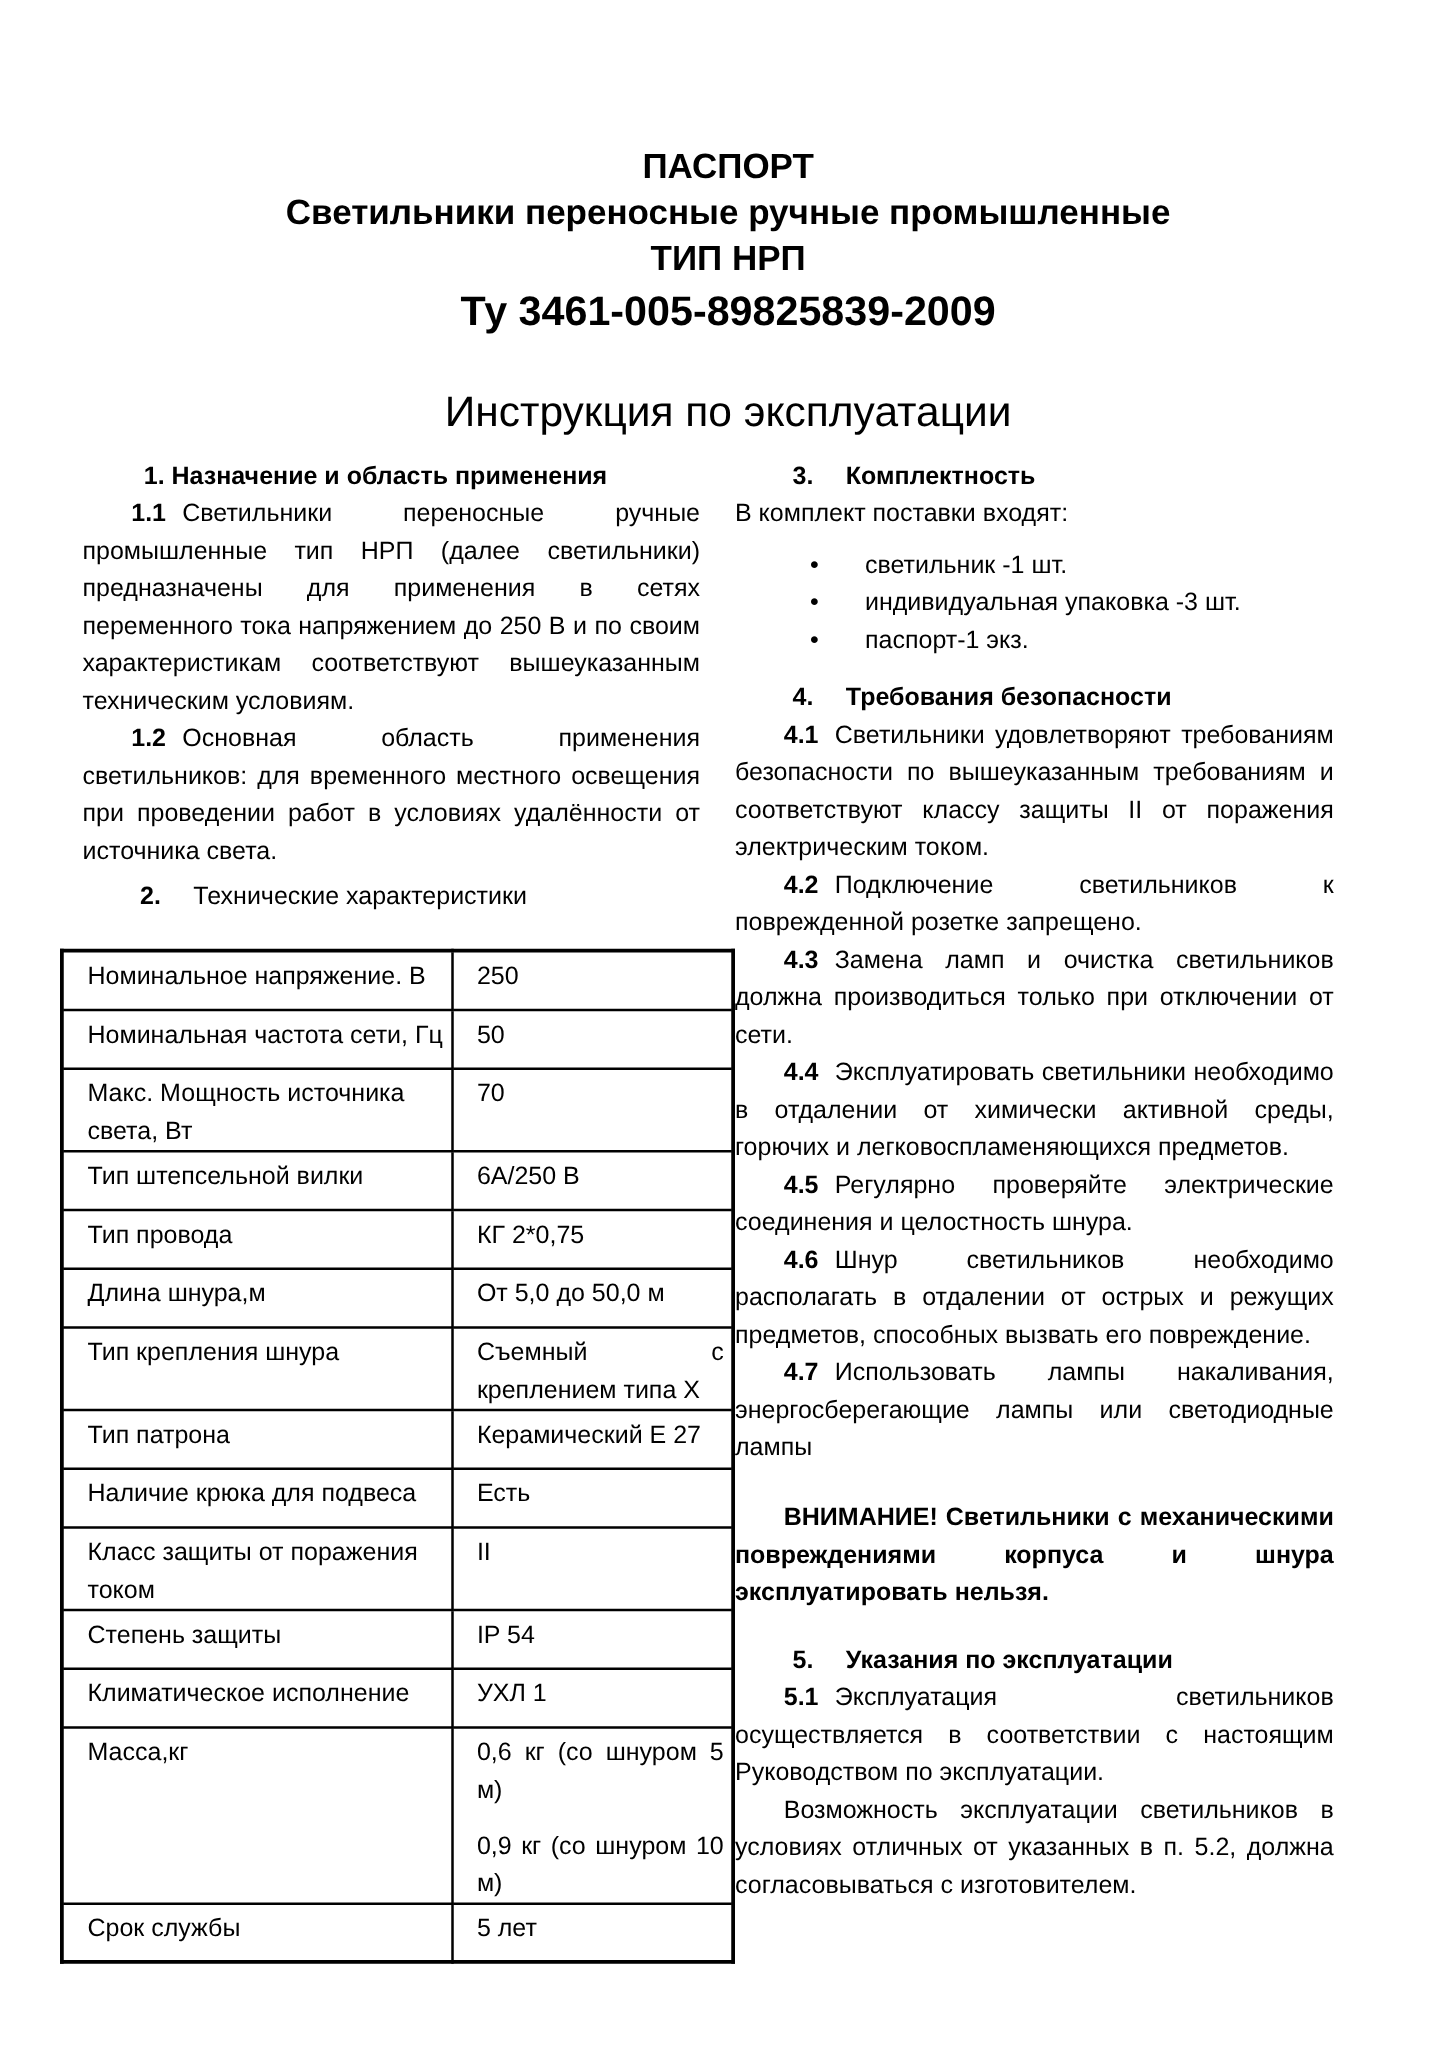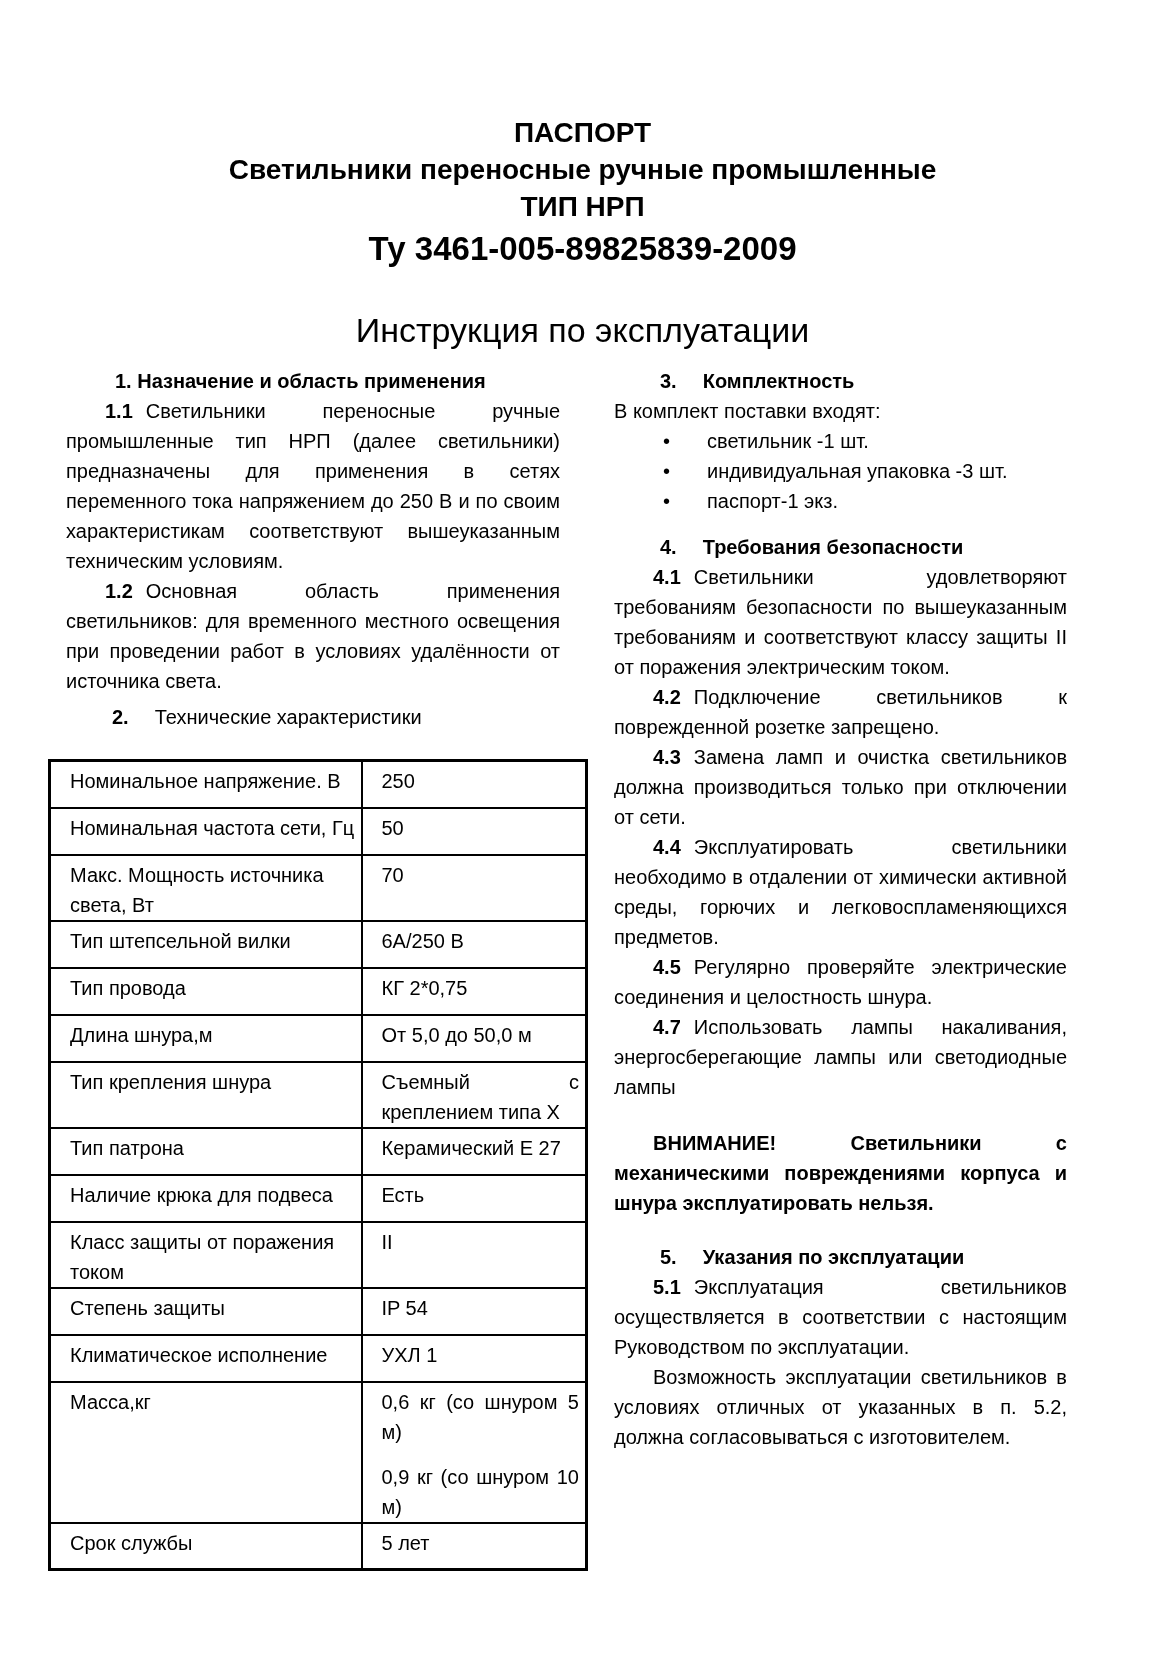--- a/index.html
+++ b/index.html
@@ -17,36 +17,36 @@
   .doc-header { padding-top: 114px; text-align: center; }
   .t1 { font-size: 28px; font-weight: bold; line-height: 37px; }
   .t2 { font-size: 33px; font-weight: bold; line-height: 44px; margin-top: 2px; }
   .t3 { font-size: 34px; font-weight: normal; line-height: 46px; margin-top: 36px; }
   
   .columns {
     display: flex;
     margin-top: 13px;
     padding-left: 66px;
     padding-right: 98px;
-    gap: 54px;
+    gap: 28px;
     font-size: 20px;
     line-height: 30px;
   }
   .col-left  { width: 494px; flex: none; }
   .col-right { flex: 1; min-width: 0; }
   p { margin: 0; }
   .h1head { font-weight: bold; text-indent: 49px; }
   .para { text-align: justify; text-indent: 39px; }
   .para b.pnum { margin-right: 13px; }
   .h2 { font-weight: bold; text-indent: 46px; margin-top: 6px; white-space: nowrap; }
   .h2 .secnum { margin-right: 26px; }
   .h2 .sectitle-regular { font-weight: normal; }
   .noindent { text-indent: 0; }
   
-  .blist { margin: 0; padding: 0; list-style: none; }
+  .blist { margin: 11px; padding: 0; list-style: none; }
   .blist li { padding-left: 49px; }
   .blist .dot { display: inline-block; width: 44px; }
   
   .warning { font-weight: bold; text-align: justify; text-indent: 39px; margin-top: 26px; }
   .h2-s5 { margin-top: 24px; }
   
   table.tech {
     border-collapse: collapse;
     margin-top: 27px;
     margin-left: -18px;
@@ -175,20 +175,21 @@
         <li><span class="dot">•</span><span>паспорт-1 экз.</span></li>
       </ul>
 
       <p class="h2" style="margin-top:16px"><b class="secnum">4.</b><b>Требования безопасности</b></p>
 
       <p class="para"><b class="pnum">4.1</b><span>Светильники удовлетворяют требованиям безопасности по вышеуказанным требованиям и соответствуют классу защиты II от поражения электрическим током.</span></p>
       <p class="para"><b class="pnum">4.2</b><span>Подключение светильников к поврежденной розетке запрещено.</span></p>
       <p class="para"><b class="pnum">4.3</b><span>Замена ламп и очистка светильников должна производиться только при отключении от сети.</span></p>
       <p class="para"><b class="pnum">4.4</b><span>Эксплуатировать светильники необходимо в отдалении от химически активной среды, горючих и легковоспламеняющихся предметов.</span></p>
       <p class="para"><b class="pnum">4.5</b><span>Регулярно проверяйте электрические соединения и целостность шнура.</span></p>
+      <p class="para"><b class="pnum">4.6</b><span>Шнур светильников необходимо располагать в отдалении от острых и режущих предметов, способных вызвать его повреждение.</span></p>
       <p class="para"><b class="pnum">4.7</b><span>Использовать лампы накаливания, энергосберегающие лампы или светодиодные лампы</span></p>
 
       <p class="warning">ВНИМАНИЕ! Светильники с механическими повреждениями корпуса и шнура эксплуатировать нельзя.</p>
 
       <p class="h2 h2-s5"><b class="secnum">5.</b><b>Указания по эксплуатации</b></p>
 
       <p class="para"><b class="pnum">5.1</b><span>Эксплуатация светильников осуществляется в соответствии с настоящим Руководством по эксплуатации.</span></p>
       <p class="para"><span>Возможность эксплуатации светильников в условиях отличных от указанных в п. 5.2, должна согласовываться с изготовителем.</span></p>
 
     </div>

